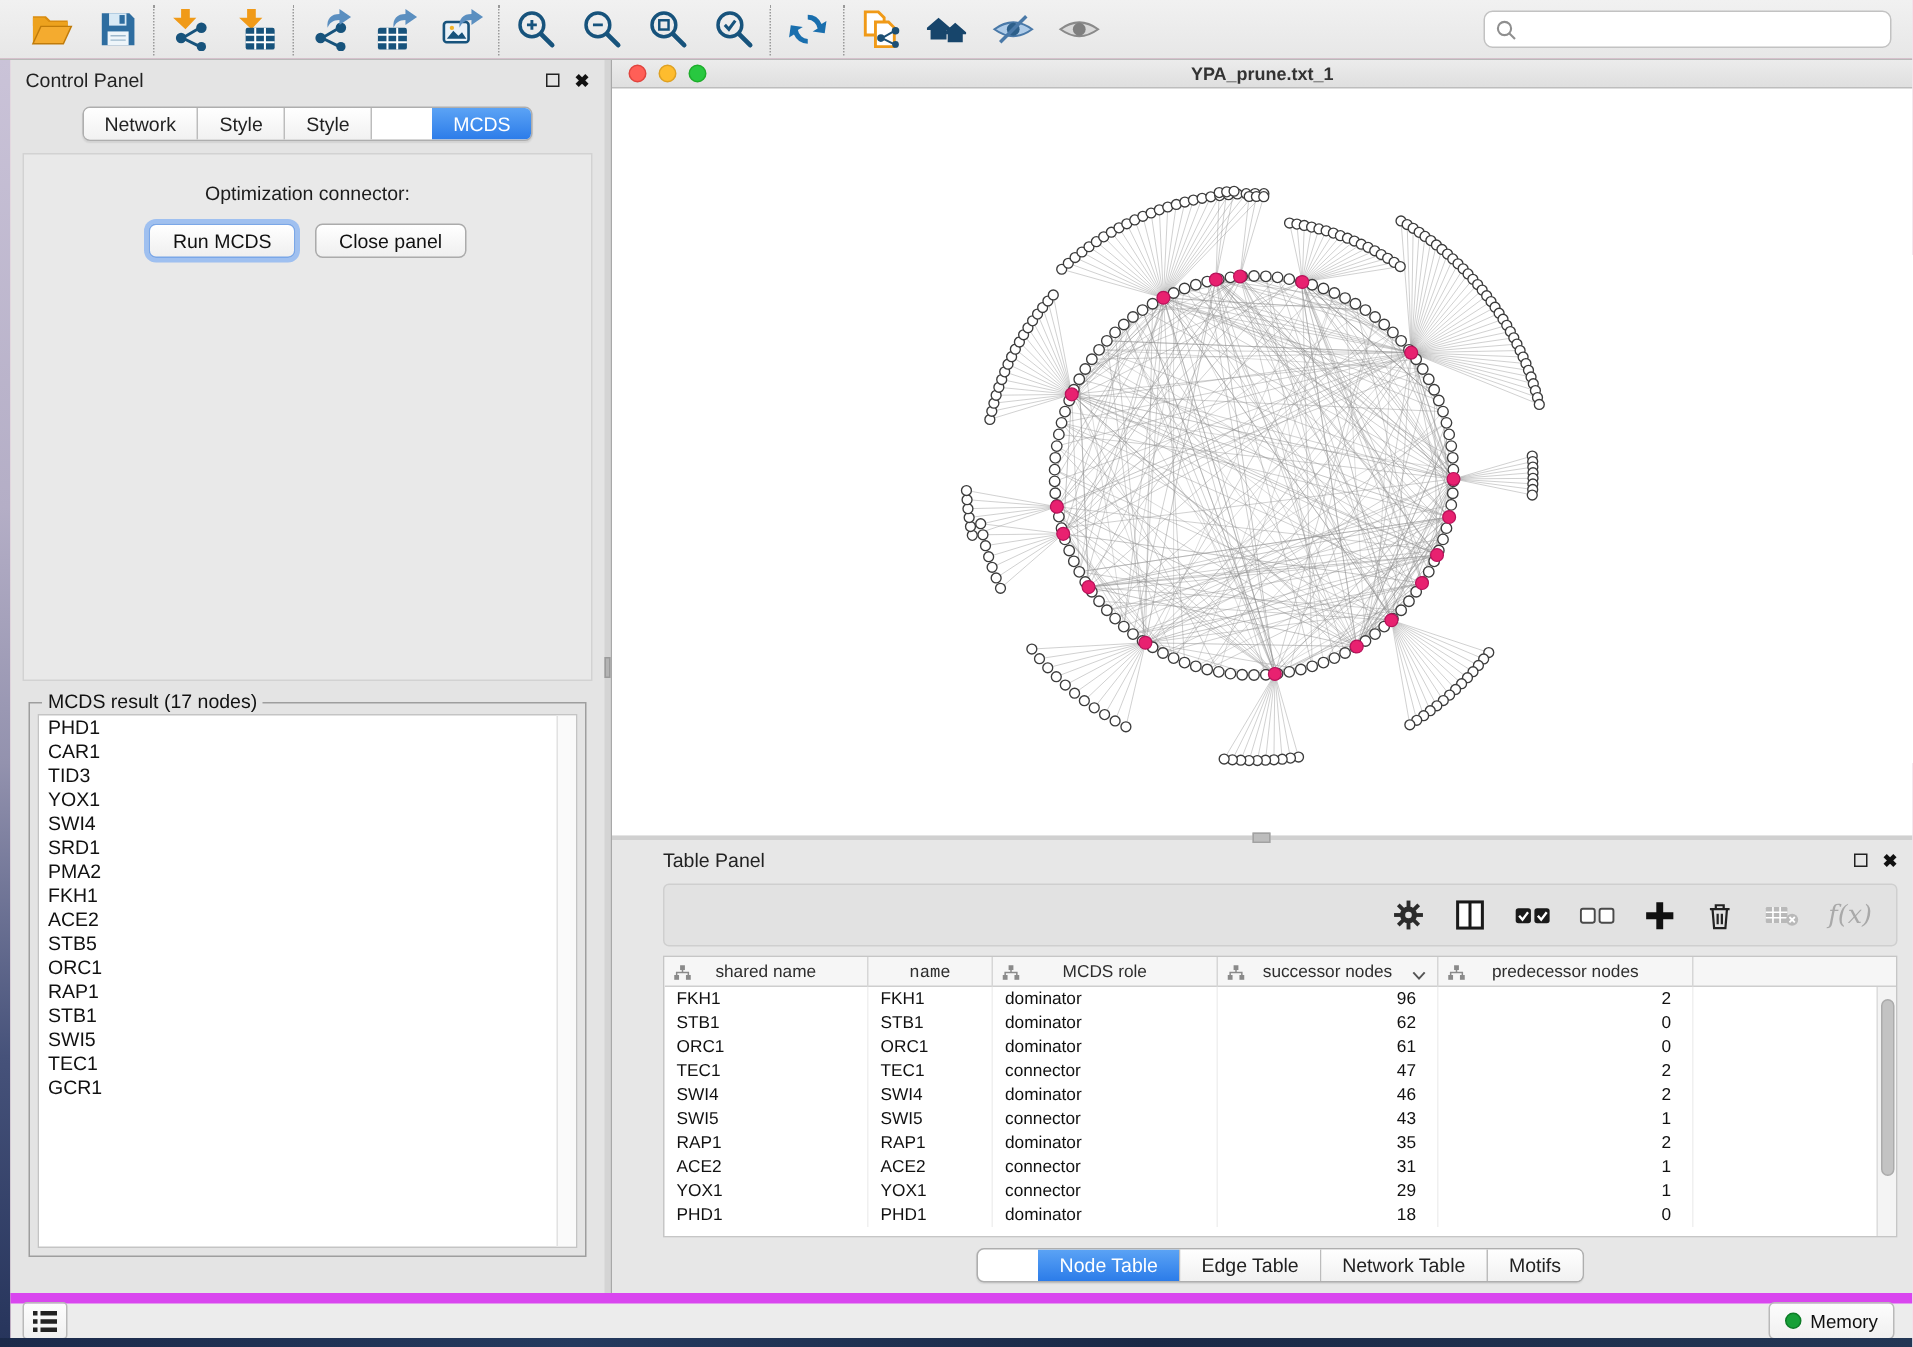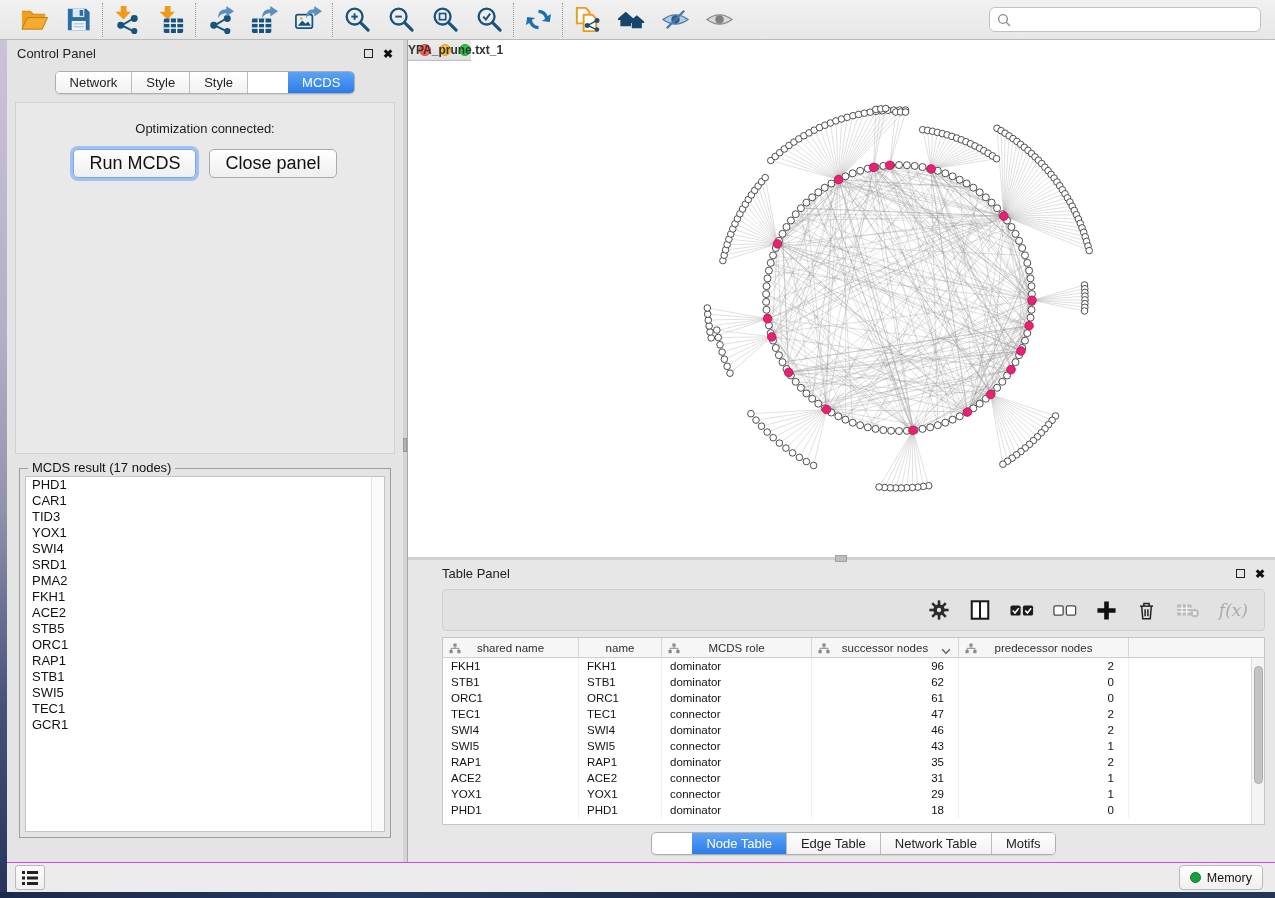--- a/index.html
+++ b/index.html
@@ -39,36 +39,36 @@
   .seg-tab.selected { background:linear-gradient(#5ba3f5,#2c7ce9); color:#fff;margin-left:40px; }
   .cp-inner { margin:2px 8px 0; height:352px; background:#e9e9e9; border:1px solid #d2d2d2; text-align:center; }
   .opt-label { margin-top:18px; font-size:13px; color:#1c1c1c; }
   .dropdown { position:relative; margin:10px auto 0; width:312px; height:24px; background:#fff;
     border:1px solid #b6b6b6; border-radius:4px; text-align:left; font-size:13px; line-height:22px;
     padding-left:9px; box-shadow:0 1px 0 rgba(255,255,255,.7); }
   .dd-caret { position:absolute; right:1px; top:1px; width:18px; height:20px; border-radius:3px;
     background:linear-gradient(#79b2f7,#2a6fe4); display:flex; flex-direction:column; align-items:center; justify-content:center; gap:2px; }
   .dd-caret svg { display:block; }
   .btn-row { margin-top:13px; display:flex; justify-content:center; gap:13px; }
-  .btn { padding:3px 15px; font-size:18px; background:linear-gradient(#ffffff,#efefef);
+  .btn { padding:3px 15px; font-size:13px; background:linear-gradient(#ffffff,#efefef);
     border:1px solid #ababab; border-radius:5px; color:#111; }
   .btn.focused { box-shadow:0 0 0 3px rgba(110,165,245,.6); border-color:#7aa7e8; }
   .result-box { flex:1; margin:14px 12px 24px; position:relative; border:1px solid #9e9e9e; background:#e4e4e4; }
   .result-legend { position:absolute; top:-9px; left:8px; background:#e4e4e4; padding:0 4px; font-size:13px; color:#111; }
   .result-list { position:absolute; left:5px; right:5px; top:7px; bottom:5px; background:#fff; border:1px solid #c4c4c4; overflow:hidden; }
   .result-scroll { position:absolute; right:0; top:0; bottom:0; width:13px; background:#fafafa; border-left:1px solid #e2e2e2; }
   .mcds-item { font-size:13px; line-height:16px; padding-left:6px; color:#111; }
 
   
   .v-split { width:4px; background:#d4d4d4; position:relative; }
   .v-split .grip { position:absolute; left:0; top:398px; width:4px; height:14px; background:#b3b3b3; border:1px solid #9a9a9a; }
 
   
   .rside { width:868px; display:flex; flex-direction:column; border-left:1px solid #a8a8a8; }
-  .net-window { height:517px; display:flex; flex-direction:row; background:#fff; }
+  .net-window { height:517px; display:flex; flex-direction:column; background:#fff; }
   .net-titlebar { height:21px; background:linear-gradient(#ececec,#dfdfdf); border-bottom:1px solid #bdbdbd;
     display:flex; align-items:center; position:relative; }
   .lights { display:flex; gap:8px; margin-left:11px; }
   .light { width:12px; height:12px; border-radius:50%; }
   .light.red { background:#ff5f57; border:1px solid #e0443e; }
   .light.yellow { background:#febc2e; border:1px solid #dea123; }
   .light.green { background:#28c840; border:1px solid #1dad2b; }
   .net-title { position:absolute; left:0; right:0; text-align:center; font-size:12px; font-weight:bold; color:#333; }
   .net-canvas { flex:1; background:#fff; }
   .h-split { height:3px; background:#d0d0d0; position:relative; }
@@ -89,21 +89,21 @@
   .tbl-body { position:absolute; top:20px; left:0; right:13px; bottom:0; }
   .tr { display:flex; height:16px; }
   .td { font-size:11.5px; line-height:16px; color:#111; border-right:1px solid #f0f0f0; overflow:hidden; white-space:nowrap; }
   .td.left { padding-left:8px; text-align:left; }
   .td.right { padding-right:14px; text-align:right; }
   .vscroll { position:absolute; right:0; top:20px; bottom:0; width:13px; background:#f4f4f4; border-left:1px solid #ddd; }
   .vscroll .thumb { position:absolute; left:1.5px; width:9px; top:8px; height:118px; background:#c3c3c3; border:1px solid #ababab; border-radius:6px; }
   .tp-tabs { display:flex; justify-content:center; margin-top:7px; }
 
   .statusbar { position:absolute; left:7px; top:862px; width:1268px; height:30px; background:#ececec;
-    border-top:1px solid #d946ef; display:flex; align-items:center; padding:0 8px; }
+    border-top:7px solid #d946ef; display:flex; align-items:center; padding:0 8px; }
   .sb-btn { width:30px; height:25px; background:linear-gradient(#fdfdfd,#f0f0f0); border:1px solid #b9b9b9;
     border-radius:3px; display:flex; align-items:center; justify-content:center; }
   .mem-btn { margin-left:auto; margin-right:4px; height:25px; background:linear-gradient(#fdfdfd,#f0f0f0);
     border:1px solid #b9b9b9; border-radius:4px; display:flex; align-items:center; gap:6px; padding:0 10px; font-size:12.5px; color:#111; }
   .mem-dot { width:11px; height:11px; border-radius:50%; background:#17a038; border:1px solid #0e7d28; }
 </style>
 </head>
 <body>
 
 <div class="desktop">
@@ -309,21 +309,21 @@
       </div>
       <div class="seg-tabs">
         <span class="seg-wrap" id="cp-tabs">
             <span class="seg-tab">Network</span>
             <span class="seg-tab">Style</span>
             <span class="seg-tab">Style</span>
             <span class="seg-tab selected">MCDS</span>
           </span>
       </div>
       <div class="cp-inner">
-        <div class="opt-label">Optimization connected:</div>
+        <div class="opt-label">Optimization connector:</div>
         <div class="btn-row">
           <button class="btn focused">Run MCDS</button>
           <button class="btn">Close panel</button>
         </div>
       </div>
       <div class="result-box">
         <span class="result-legend">MCDS result (17 nodes)</span>
         <div class="result-list">
           <div id="mcds-list">
               <div class="mcds-item">PHD1</div>
@@ -1214,21 +1214,21 @@
           <div class="tbl-head" id="tbl-head">
               <div class="th" style="width: 136px;">
                 <span class="hicon"><svg width="12" height="11" viewBox="0 0 12 11">
                     <rect x="4.4" y="0.5" width="3.2" height="3.2" fill="#8a8a8a"></rect>
                     <rect x="0.5" y="7" width="3.2" height="3.2" fill="#8a8a8a"></rect>
                     <rect x="8.3" y="7" width="3.2" height="3.2" fill="#8a8a8a"></rect>
                     <path d="M6 3.7 V5.3 M2.1 7 V5.3 h7.8 V7" stroke="#8a8a8a" fill="none"></path>
                   </svg></span>
                 <span>shared name</span>
               </div>
-              <div class="th" style="width: 83px;">
+              <div class="th" style="width: 83px; font-family: Liberation Mono, monospace;">
                 <span>name</span>
               </div>
               <div class="th" style="width: 150px;">
                 <span class="hicon"><svg width="12" height="11" viewBox="0 0 12 11">
                     <rect x="4.4" y="0.5" width="3.2" height="3.2" fill="#8a8a8a"></rect>
                     <rect x="0.5" y="7" width="3.2" height="3.2" fill="#8a8a8a"></rect>
                     <rect x="8.3" y="7" width="3.2" height="3.2" fill="#8a8a8a"></rect>
                     <path d="M6 3.7 V5.3 M2.1 7 V5.3 h7.8 V7" stroke="#8a8a8a" fill="none"></path>
                   </svg></span>
                 <span>MCDS role</span>

